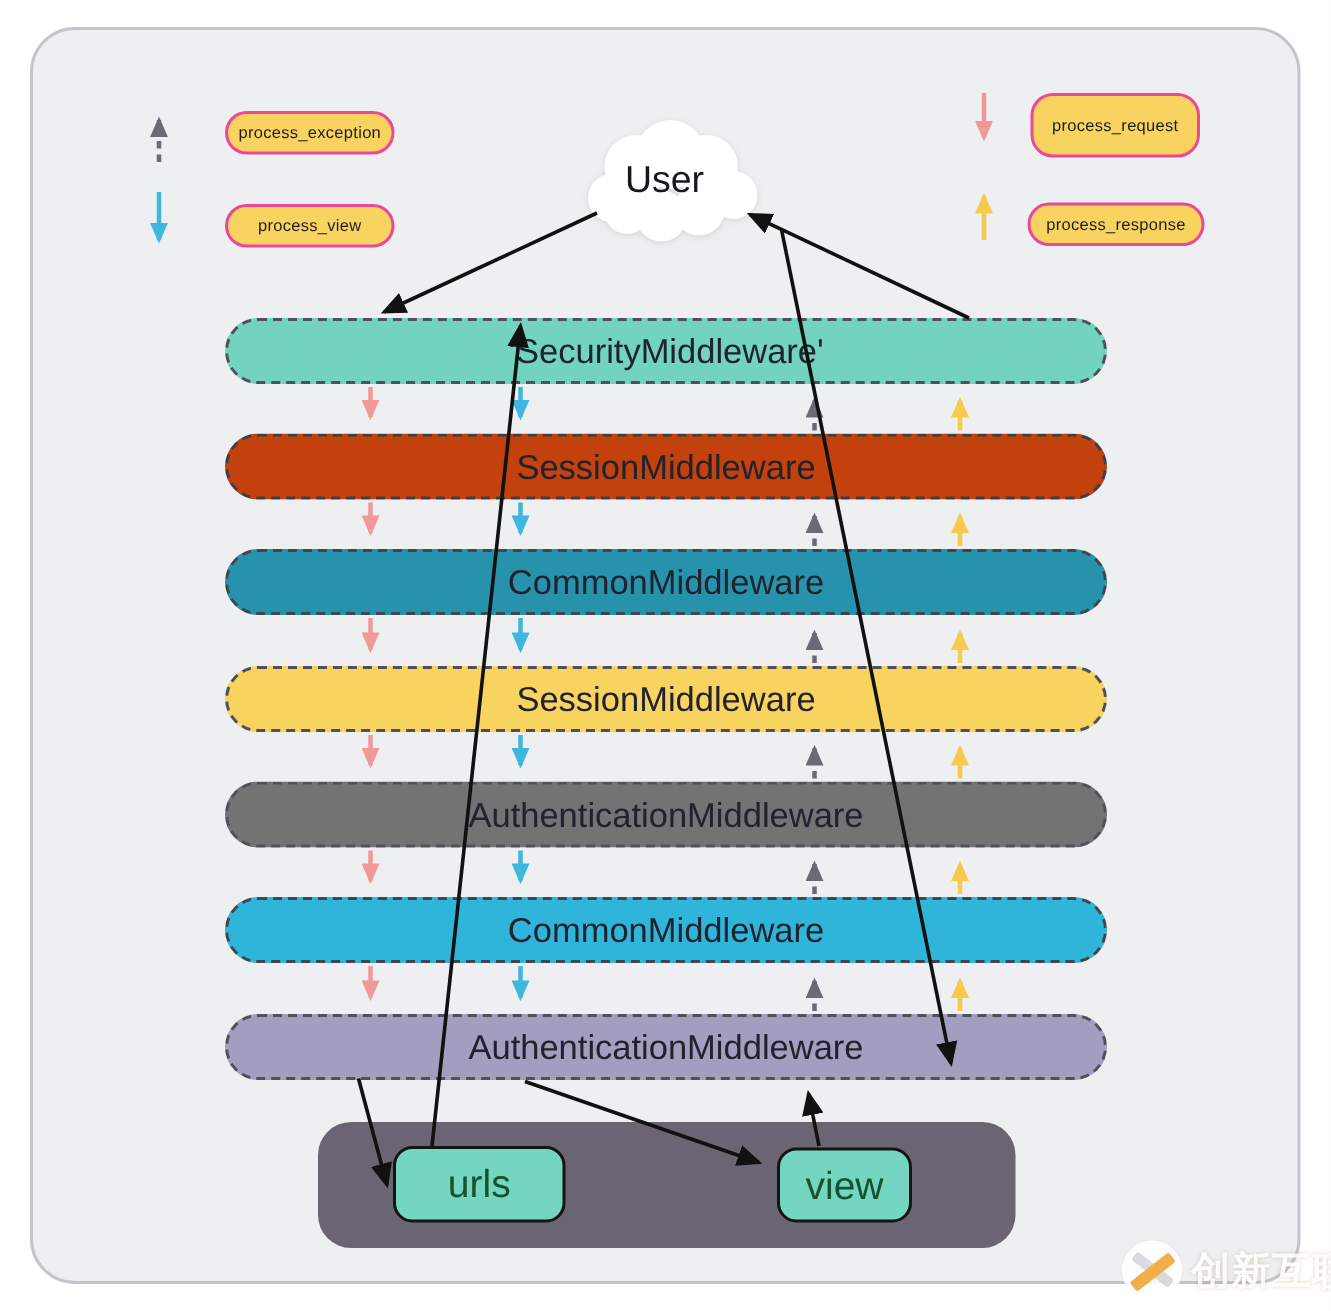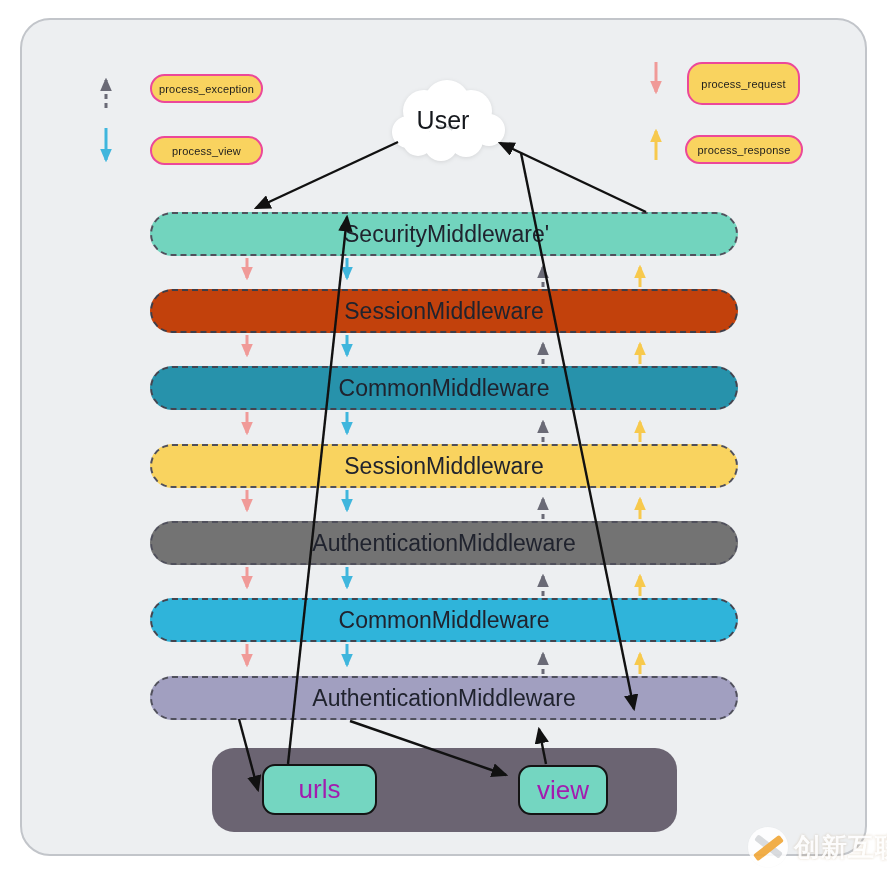--- a/index.html
+++ b/index.html
@@ -27,21 +27,21 @@
   .bar-3{background:#f9d35f;}
   .bar-4{background:#737373;}
   .bar-5{background:#2fb4da;border-color:#44444f;}
   .bar-6{background:#a19fc0;}
   
   .bottom-box{
     position:absolute;left:212px;top:748px;width:465px;height:84px;border-radius:22px;background:#6b6472;
   }
   .mint-box{
     position:absolute;background:#74d6c1;border:2px solid #141414;border-radius:13px;
-    display:flex;align-items:center;justify-content:center;font-size:26px;color:#a21caf;box-sizing:border-box;
+    display:flex;align-items:center;justify-content:center;font-size:26px;color:#14532d;box-sizing:border-box;
   }
   .user-label{
     position:absolute;left:393px;top:106px;width:100px;text-align:center;
     font-size:25px;color:#15181d;z-index:3;
   }
   svg.overlay{position:absolute;left:0;top:0;z-index:2;pointer-events:none;}
   
   .watermark{position:absolute;left:742px;top:824px;width:140px;height:48px;z-index:4;opacity:.92;}
   .wm-circle{
     position:absolute;left:6px;top:3px;width:40px;height:40px;border-radius:50%;

